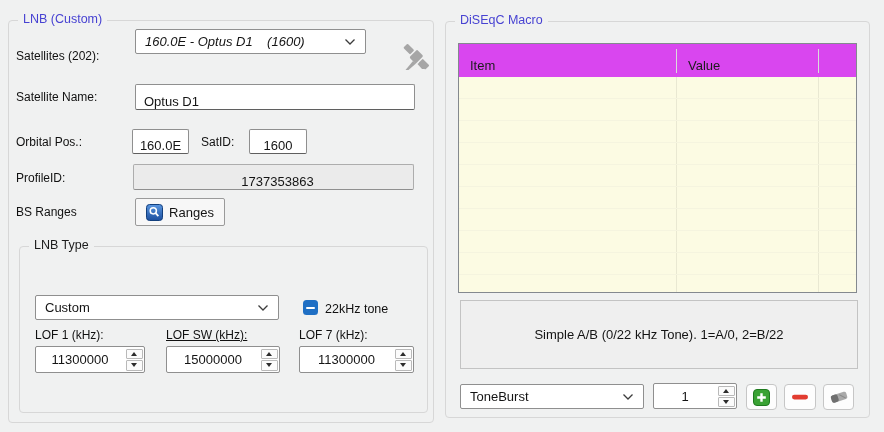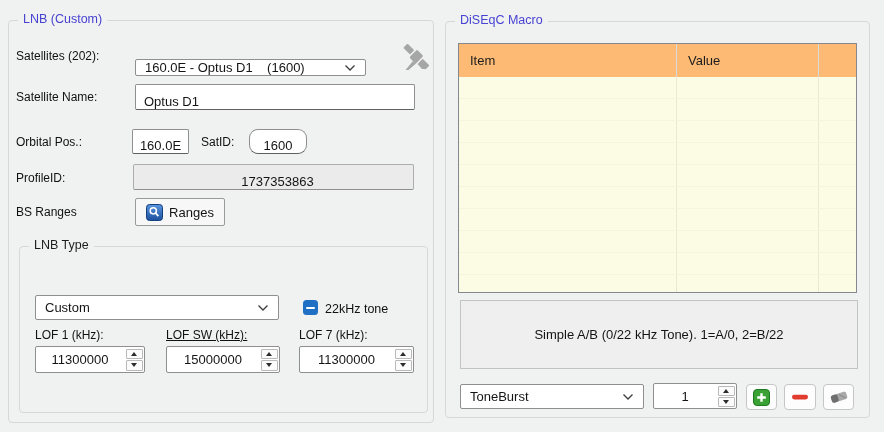--- a/index.html
+++ b/index.html
@@ -33,21 +33,21 @@
   .spin .sb.up::after{content:"";position:absolute;left:50%;top:50%;transform:translate(-50%,-50%);
         border-left:3.5px solid transparent;border-right:3.5px solid transparent;border-bottom:4px solid #2b2b2b;}
   .spin .sb.down::after{content:"";position:absolute;left:50%;top:50%;transform:translate(-50%,-50%);
         border-left:3.5px solid transparent;border-right:3.5px solid transparent;border-top:4px solid #2b2b2b;}
 
   .chk{position:absolute;width:15px;height:15px;background:#1f6fc4;border-radius:3.5px;}
   .chk::after{content:"";position:absolute;left:3px;right:3px;top:6.5px;height:2px;background:#fff;border-radius:1px;}
 
   .tbl{position:absolute;background:#fcfbe3;border:1px solid #84898f;box-sizing:border-box;
        display:flex;flex-direction:column;overflow:hidden;}
-  .tbl-head{display:flex;background:#fdba74;height:33px;flex:0 0 33px;}
+  .tbl-head{display:flex;background:#d946ef;height:33px;flex:0 0 33px;align-items:center;}
   .th{font-size:13px;color:#1c1c1c;padding:9px 0 0 11px;box-sizing:border-box;border-right:1px solid #dadada;}
   .c1{width:218px;} .c2{width:142px;} .c3{flex:1;border-right:none!important;}
   .tbl-body{flex:1;display:flex;flex-direction:column;overflow:hidden;}
   .tr{flex:0 0 21px;height:21px;display:flex;border-bottom:1px solid #f5f4df;}
   .td{box-sizing:border-box;border-right:1px solid #e9e8d2;}
 
   .infobox{position:absolute;background:#efefef;border:1px solid #c3c3c3;display:flex;
            align-items:center;justify-content:center;font-size:13px;box-sizing:border-box;}
 
   .sbtn{position:absolute;width:31px;height:26px;background:#fdfdfd;border:1px solid #c6c6c6;
@@ -55,21 +55,21 @@
 </style>
 </head>
 <body>
 
 <div id="screen">
 
   <div class="group" style="left:8px;top:20px;width:424px;height:401px;">
     <span class="gcap">LNB (Custom)</span>
 
     <span class="lbl" style="left:7px;top:28px;">Satellites (202):</span>
-    <div class="combo" style="left:126px;top:38px;width:231px;height:17px;">
+    <div class="combo" style="left:126px;top:8px;width:231px;height:25px;font-style:italic;">
       <span class="txt">160.0E - Optus D1    (1600)</span>
       <span class="chev">
         <svg width="12" height="8" viewBox="0 0 12 8">
             <path d="M1.5 1.5 L6 6 L10.5 1.5" stroke="#3c3c3c" stroke-width="1.3" fill="none"></path>
           </svg>
       </span>
     </div>
     <span style="position:absolute;left:389px;top:19px;">
       <svg width="36" height="36" viewBox="0 0 36 36">
         <g fill="#a6a6a6">
@@ -87,21 +87,21 @@
     <span class="lbl" style="left:7px;top:69px;">Satellite Name:</span>
     <div class="input" style="left:126px;top:63px;width:280px;height:26px;">
       <span>Optus D1</span>
     </div>
 
     <span class="lbl" style="left:7px;top:114px;">Orbital Pos.:</span>
     <div class="input center" style="left:123px;top:108px;width:57px;height:25px;">
       <span>160.0E</span>
     </div>
     <span class="lbl" style="left:192px;top:114px;">SatID:</span>
-    <div class="input center" style="left:240px;top:108px;width:58px;height:25px;border-radius:9px;">
+    <div class="input center" style="left:240px;top:108px;width:58px;height:25px;">
       <span>1600</span>
     </div>
 
     <span class="lbl" style="left:7px;top:150px;">ProfileID:</span>
     <div class="input ro center" style="left:124px;top:143px;width:281px;height:26px;padding-left:8px;">
       <span>1737353863</span>
     </div>
 
     <span class="lbl" style="left:7px;top:184px;">BS Ranges</span>
     <div class="btn" style="left:126px;top:177px;width:90px;height:28px;">

